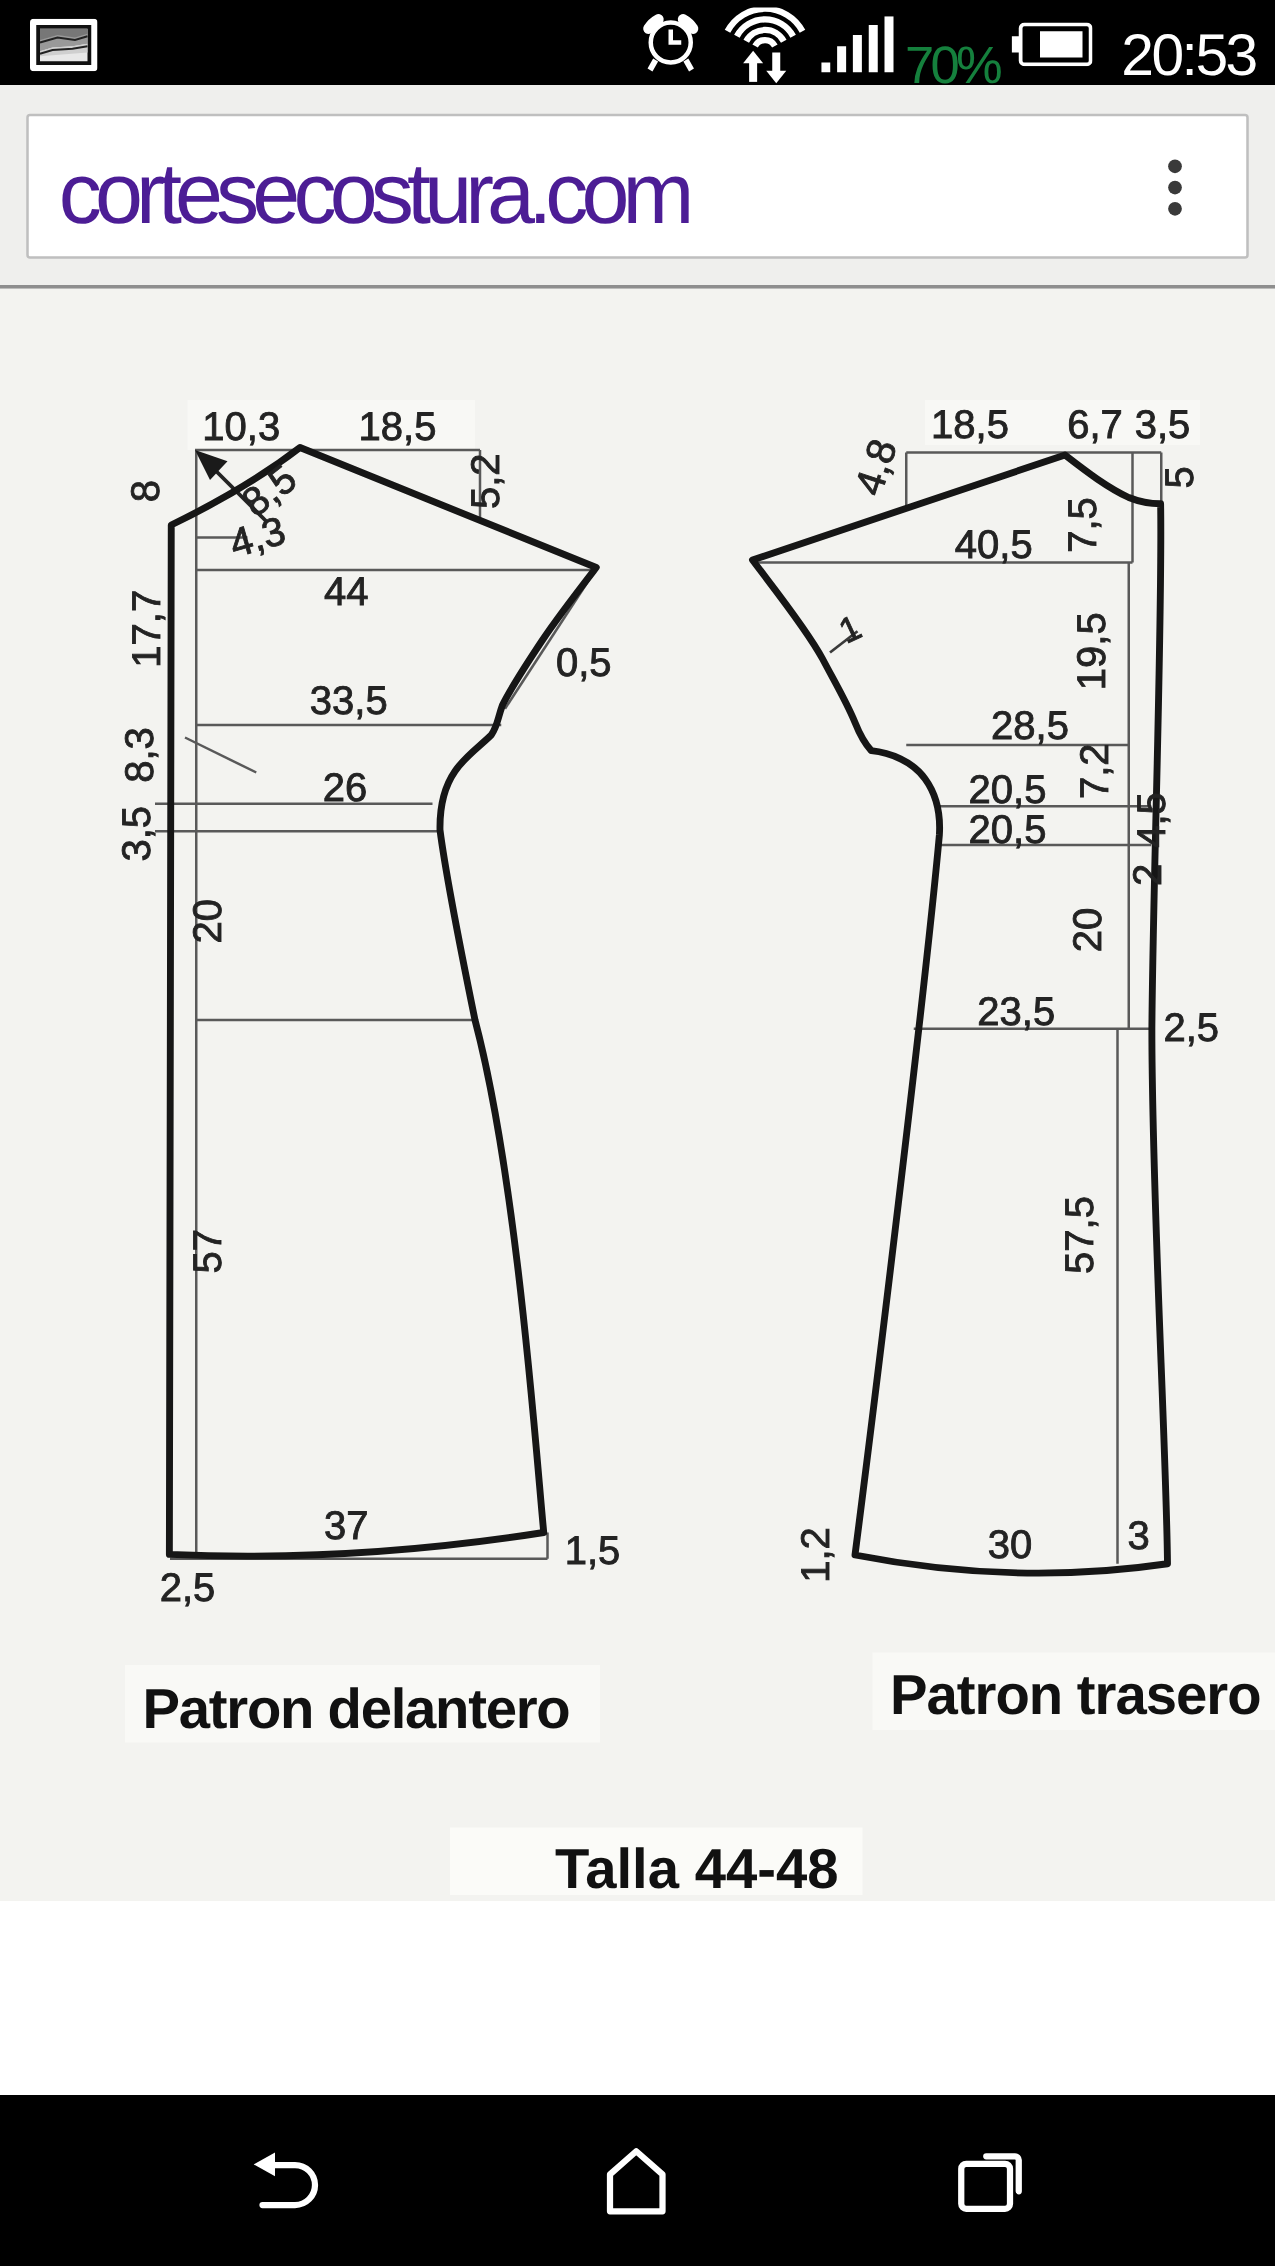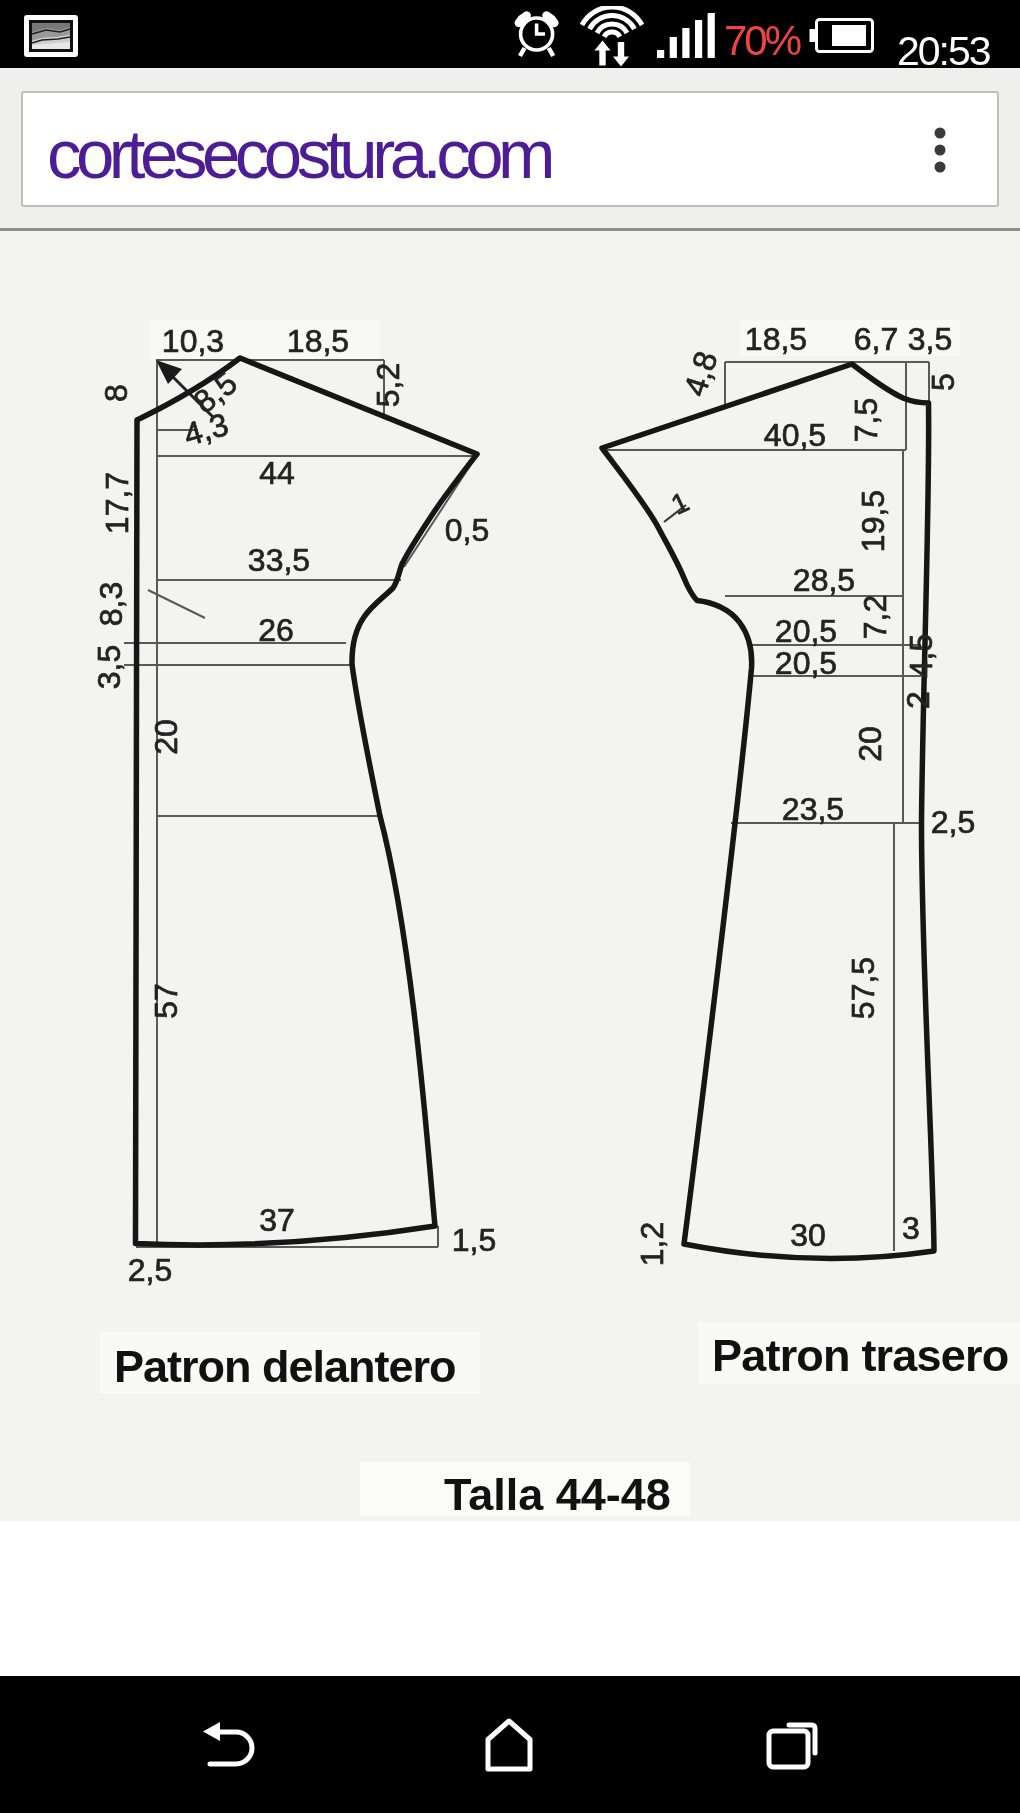--- a/index.html
+++ b/index.html
@@ -45,29 +45,29 @@
 </svg>
 
 <svg class="abs" style="left:657px;top:13px;" width="60" height="45" viewBox="0 0 60 45">
   <rect x="0" y="37" width="7.2" height="8" fill="#fff"></rect>
   <rect x="12.7" y="24" width="7.2" height="21" fill="#fff"></rect>
   <rect x="25.3" y="15" width="7.2" height="30" fill="#fff"></rect>
   <rect x="38" y="7" width="7.2" height="38" fill="#fff"></rect>
   <rect x="50.6" y="0" width="7.2" height="45" fill="#fff"></rect>
 </svg>
 
-<div class="abs" style="left:724px;top:17px;width:84px;color:#ef4444;font-size:42px;letter-spacing:-3px;">70%</div>
+<div class="abs" style="left:724px;top:28px;width:84px;color:#15803d;font-size:42px;letter-spacing:-3px;">70%</div>
 
 <svg class="abs" style="left:806px;top:18px;" width="68" height="35" viewBox="0 0 68 35">
   <rect x="10.5" y="1.5" width="56" height="32" rx="3" fill="none" stroke="#fff" stroke-width="3"></rect>
   <path d="M10 11 h-6.5 v13 h6.5 z" fill="#fff"></path>
   <rect x="26" y="7" width="34" height="21" fill="#fff"></rect>
 </svg>
 
-<div class="abs" style="left:897px;top:28px;color:#fff;font-size:41px;letter-spacing:-2px;">20:53</div>
+<div class="abs" style="left:897px;top:16px;color:#fff;font-size:47px;letter-spacing:-2px;">20:53</div>
 
 <div class="abs" style="left:0;top:68px;width:1020px;height:160px;background:#efefed;"></div>
 
 <div class="abs" style="left:0;top:228px;width:1020px;height:3px;background:#8e8e8e;"></div>
 
 <div class="abs" style="left:21px;top:91px;width:974px;height:112px;background:#fff;border:2px solid #bfbfbf;border-radius:3px;"></div>
 
 <div class="abs" style="left:47px;top:115px;color:#4c1d95;font-size:69px;letter-spacing:-5.5px;">cortesecostura.com</div>
 
 <svg class="abs" style="left:929px;top:122px;" width="22" height="56" viewBox="0 0 22 56">

